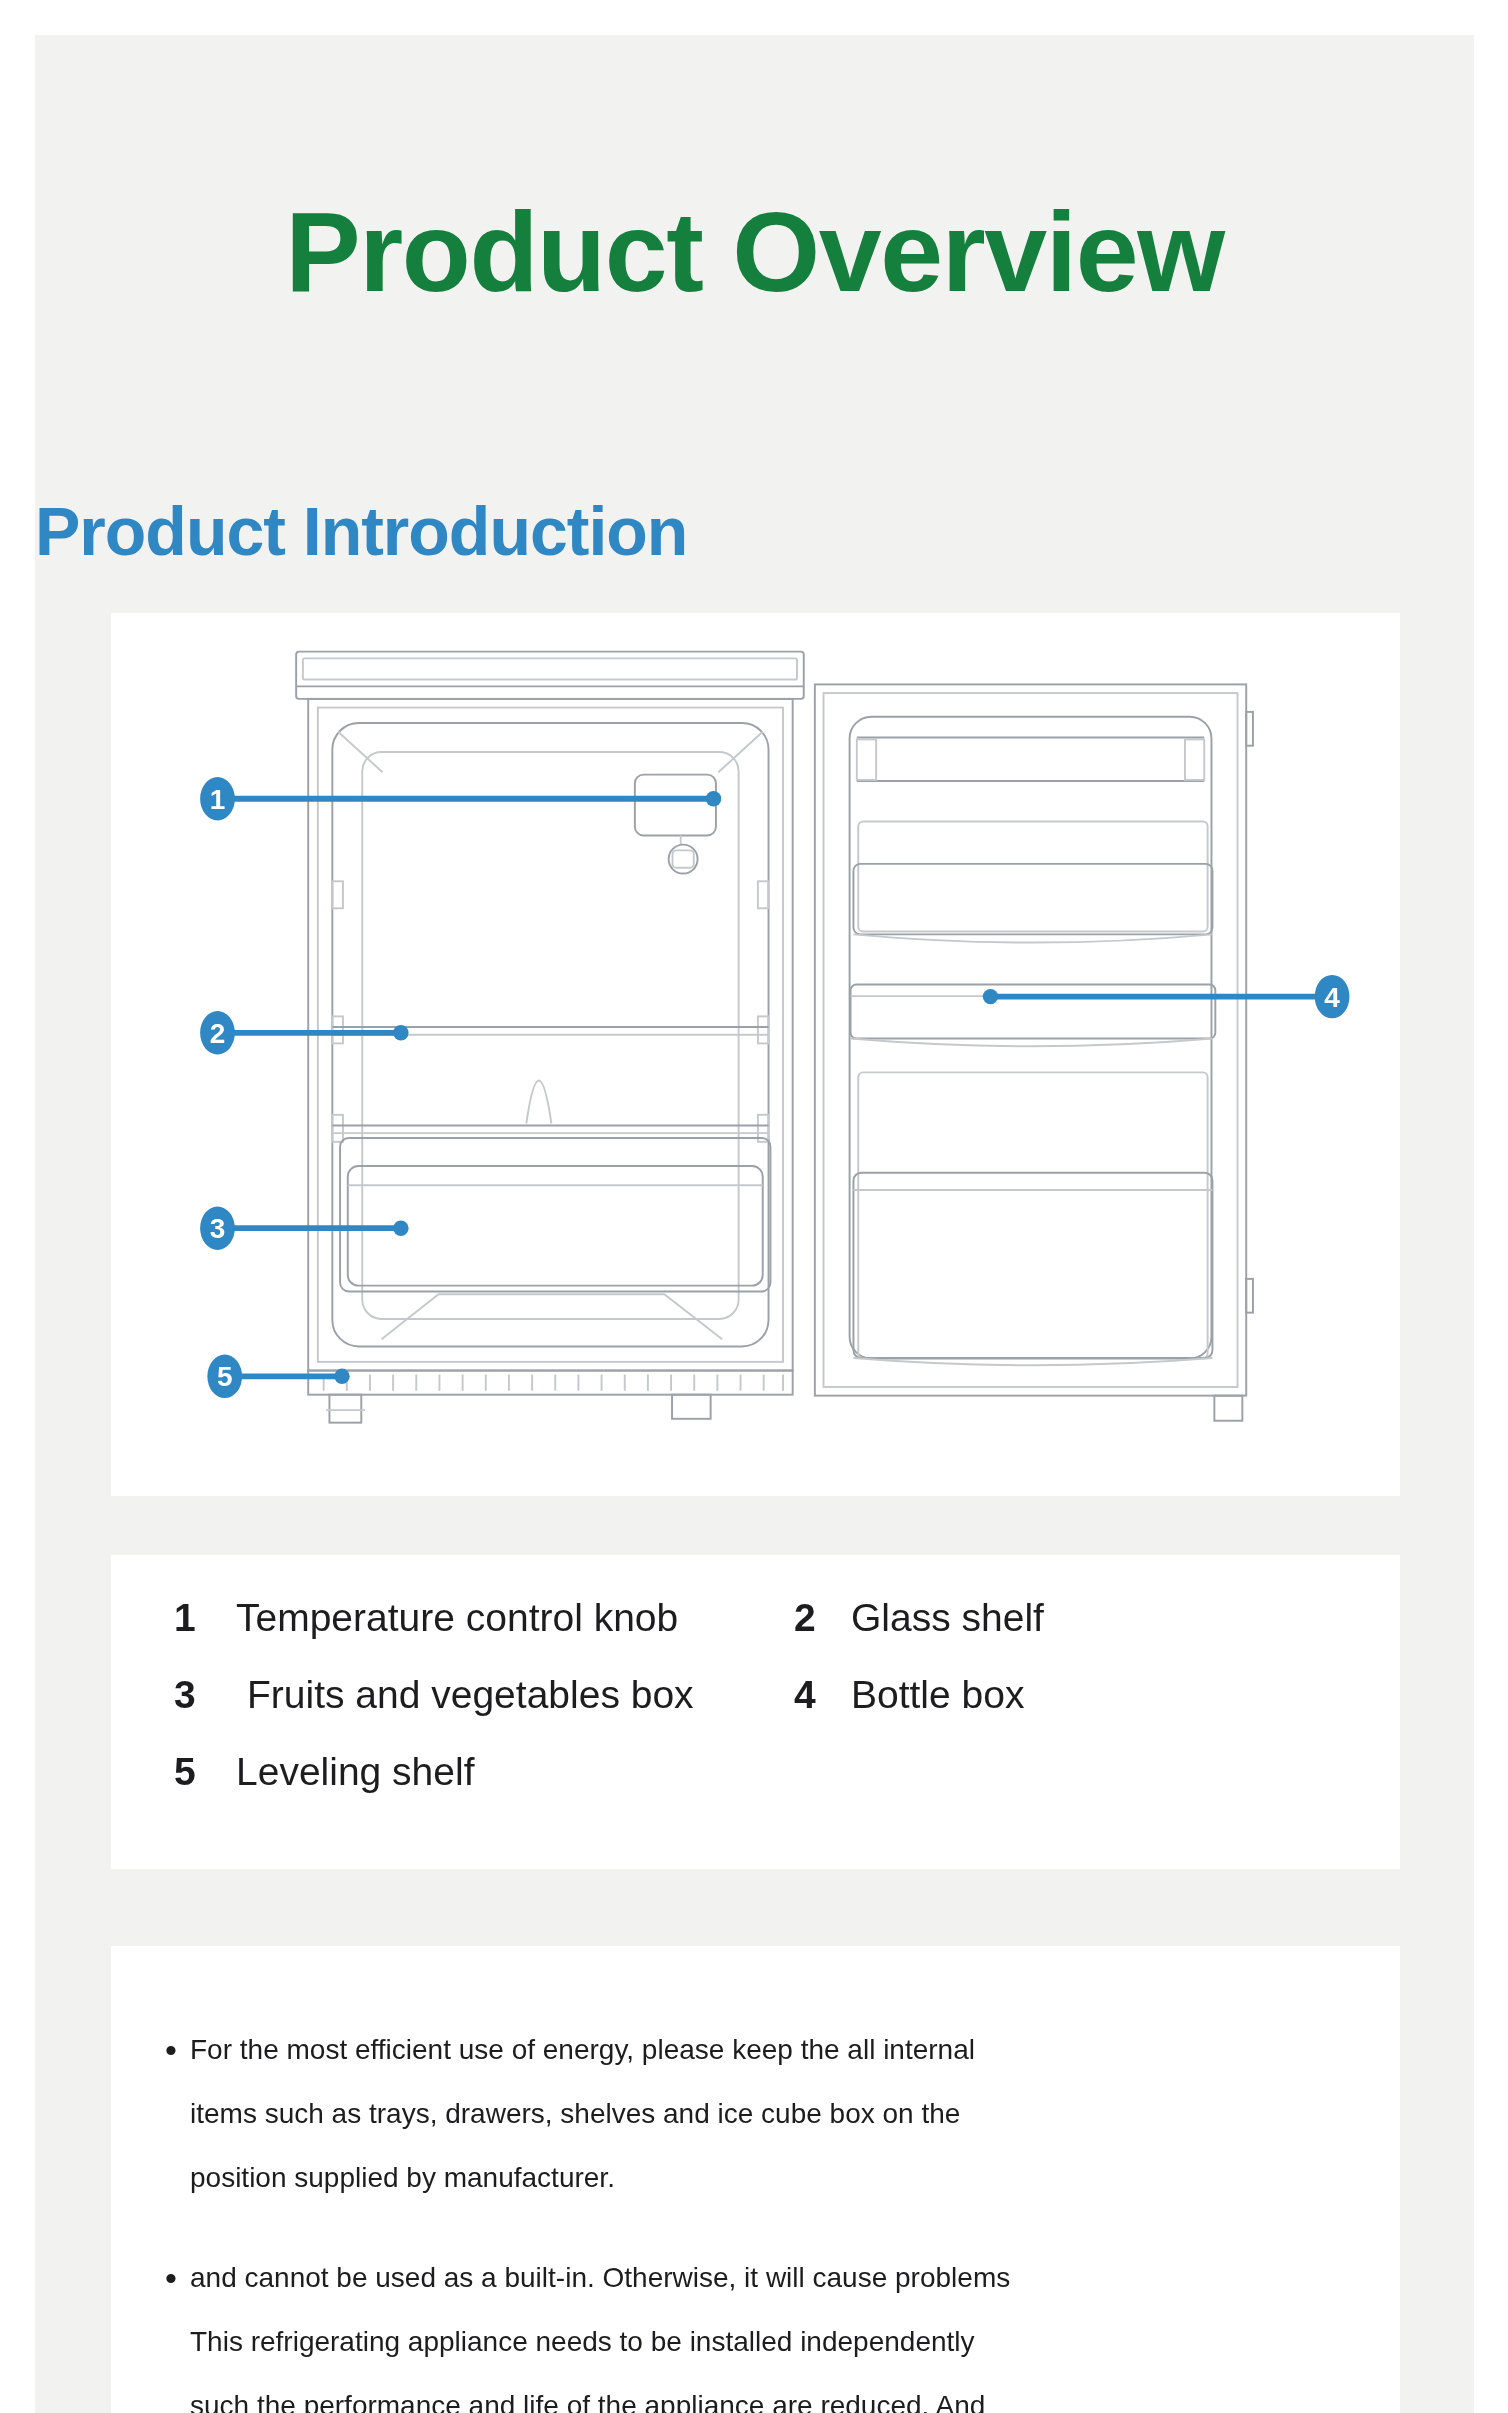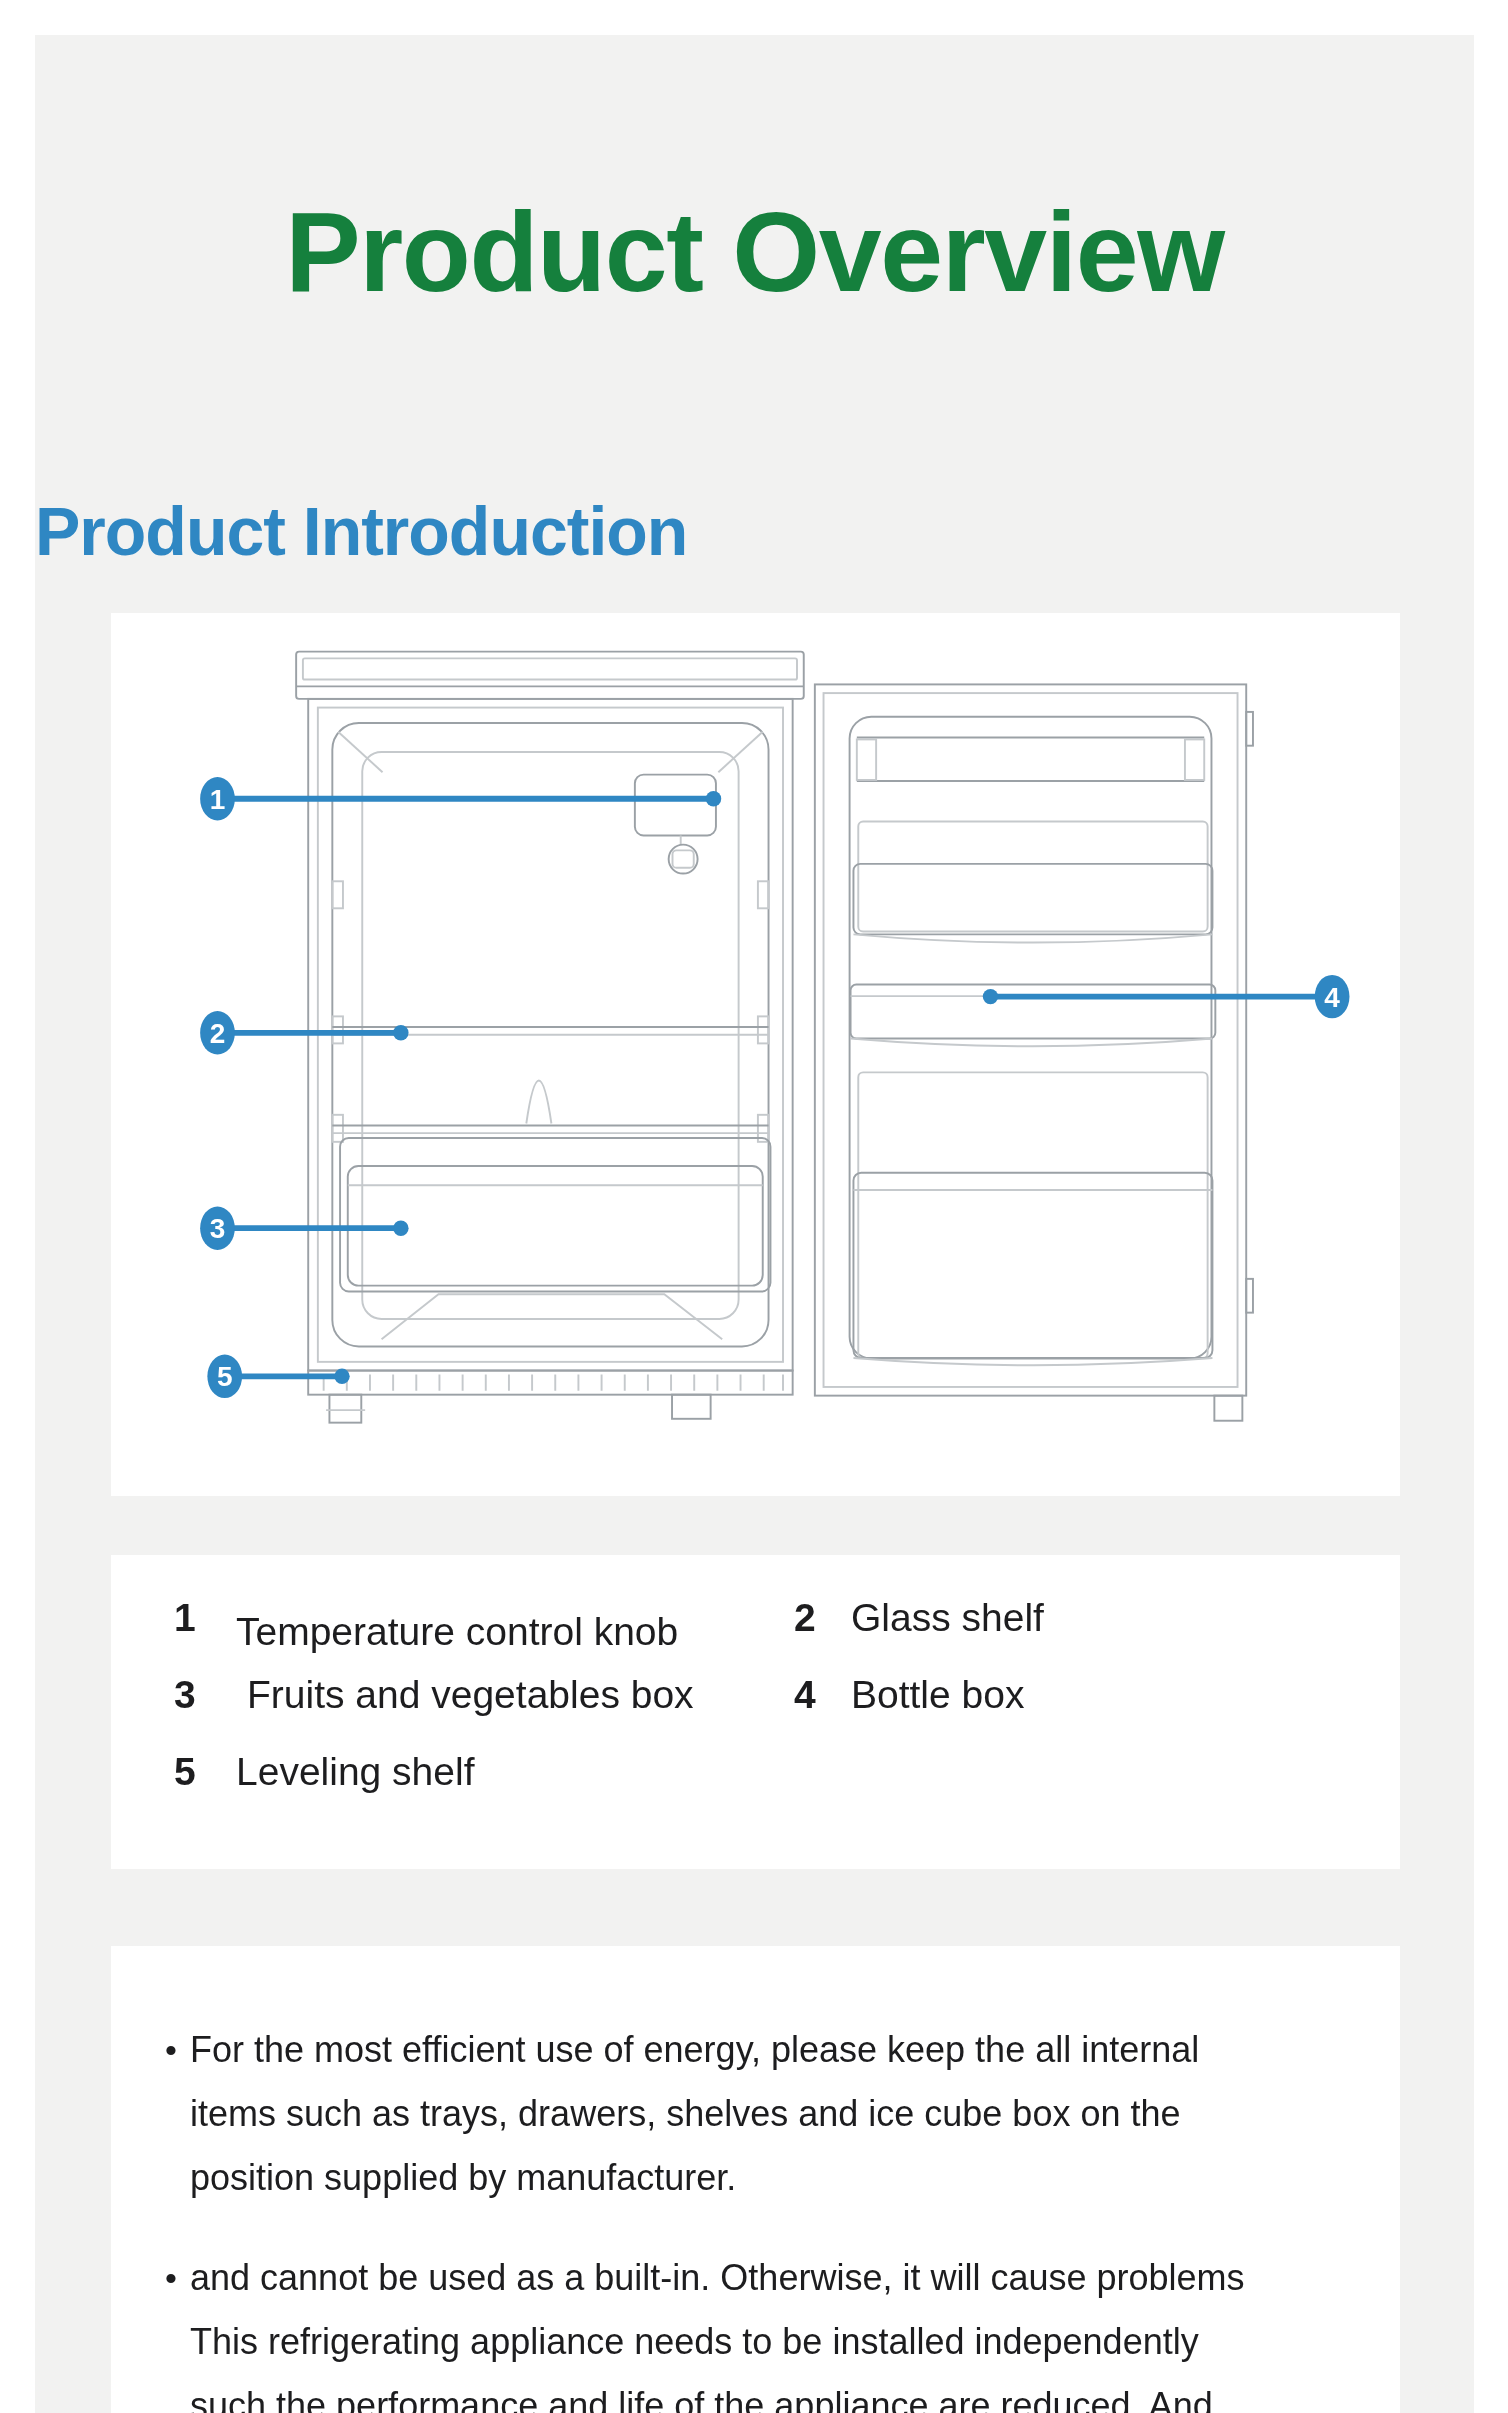--- a/index.html
+++ b/index.html
@@ -57,21 +57,21 @@
   .legend-panel  { top: 1520px; height: 314px; }
   .notes-panel   { top: 1911px; height: 504px; box-sizing: border-box; padding: 72px 19.3px 0 54px; }
 
   
   .lg { position: absolute; font-size: 39px; line-height: 1.1; color: #1d1d1f; white-space: nowrap; }
   .lg-num { font-weight: bold; }
 
   
   .bullet { display: flex; margin-bottom: 36px; color: #1d1d1f; }
   .bullet-dot { width: 25px; flex: 0 0 25px; font-size: 34px; line-height: 64px; }
-  .bullet-lines div { font-size: 36px; line-height: 64px; white-space: nowrap; }
+  .bullet-lines div { font-size: 28px; line-height: 64px; white-space: nowrap; }
 </style>
 </head>
 <body>
 
 <div class="canvas">
   <div class="page">
 
     <div class="page-title">Product Overview</div>
     <div class="section-title">Product Introduction</div>
 
@@ -187,21 +187,21 @@
           <text x="220" y="891">2</text>
           <text x="220" y="1296">3</text>
           <text x="2530" y="816">4</text>
           <text x="235" y="1603">5</text>
         </g>
       </svg>
     </div>
 
     <div class="panel legend-panel">
       <span class="lg lg-num" style="left:63px;  top:42px;">1</span>
-      <span class="lg lg-label" style="left:125px;  top:42px;margin-top:14px;">Temperature control knob</span>
+      <span class="lg lg-label" style="left:125px;  top:42px;">Temperature control knob</span>
       <span class="lg lg-num" style="left:683px; top:42px;">2</span>
       <span class="lg lg-label" style="left:740px; top:42px;">Glass shelf</span>
 
       <span class="lg lg-num" style="left:63px;  top:119px;">3</span>
       <span class="lg lg-label" style="left:136px;  top:119px;">Fruits and vegetables box</span>
       <span class="lg lg-num" style="left:683px; top:119px;">4</span>
       <span class="lg lg-label" style="left:740px; top:119px;">Bottle box</span>
 
       <span class="lg lg-num" style="left:63px;  top:196px;">5</span>
       <span class="lg lg-label" style="left:125px;  top:196px;">Leveling shelf</span>

